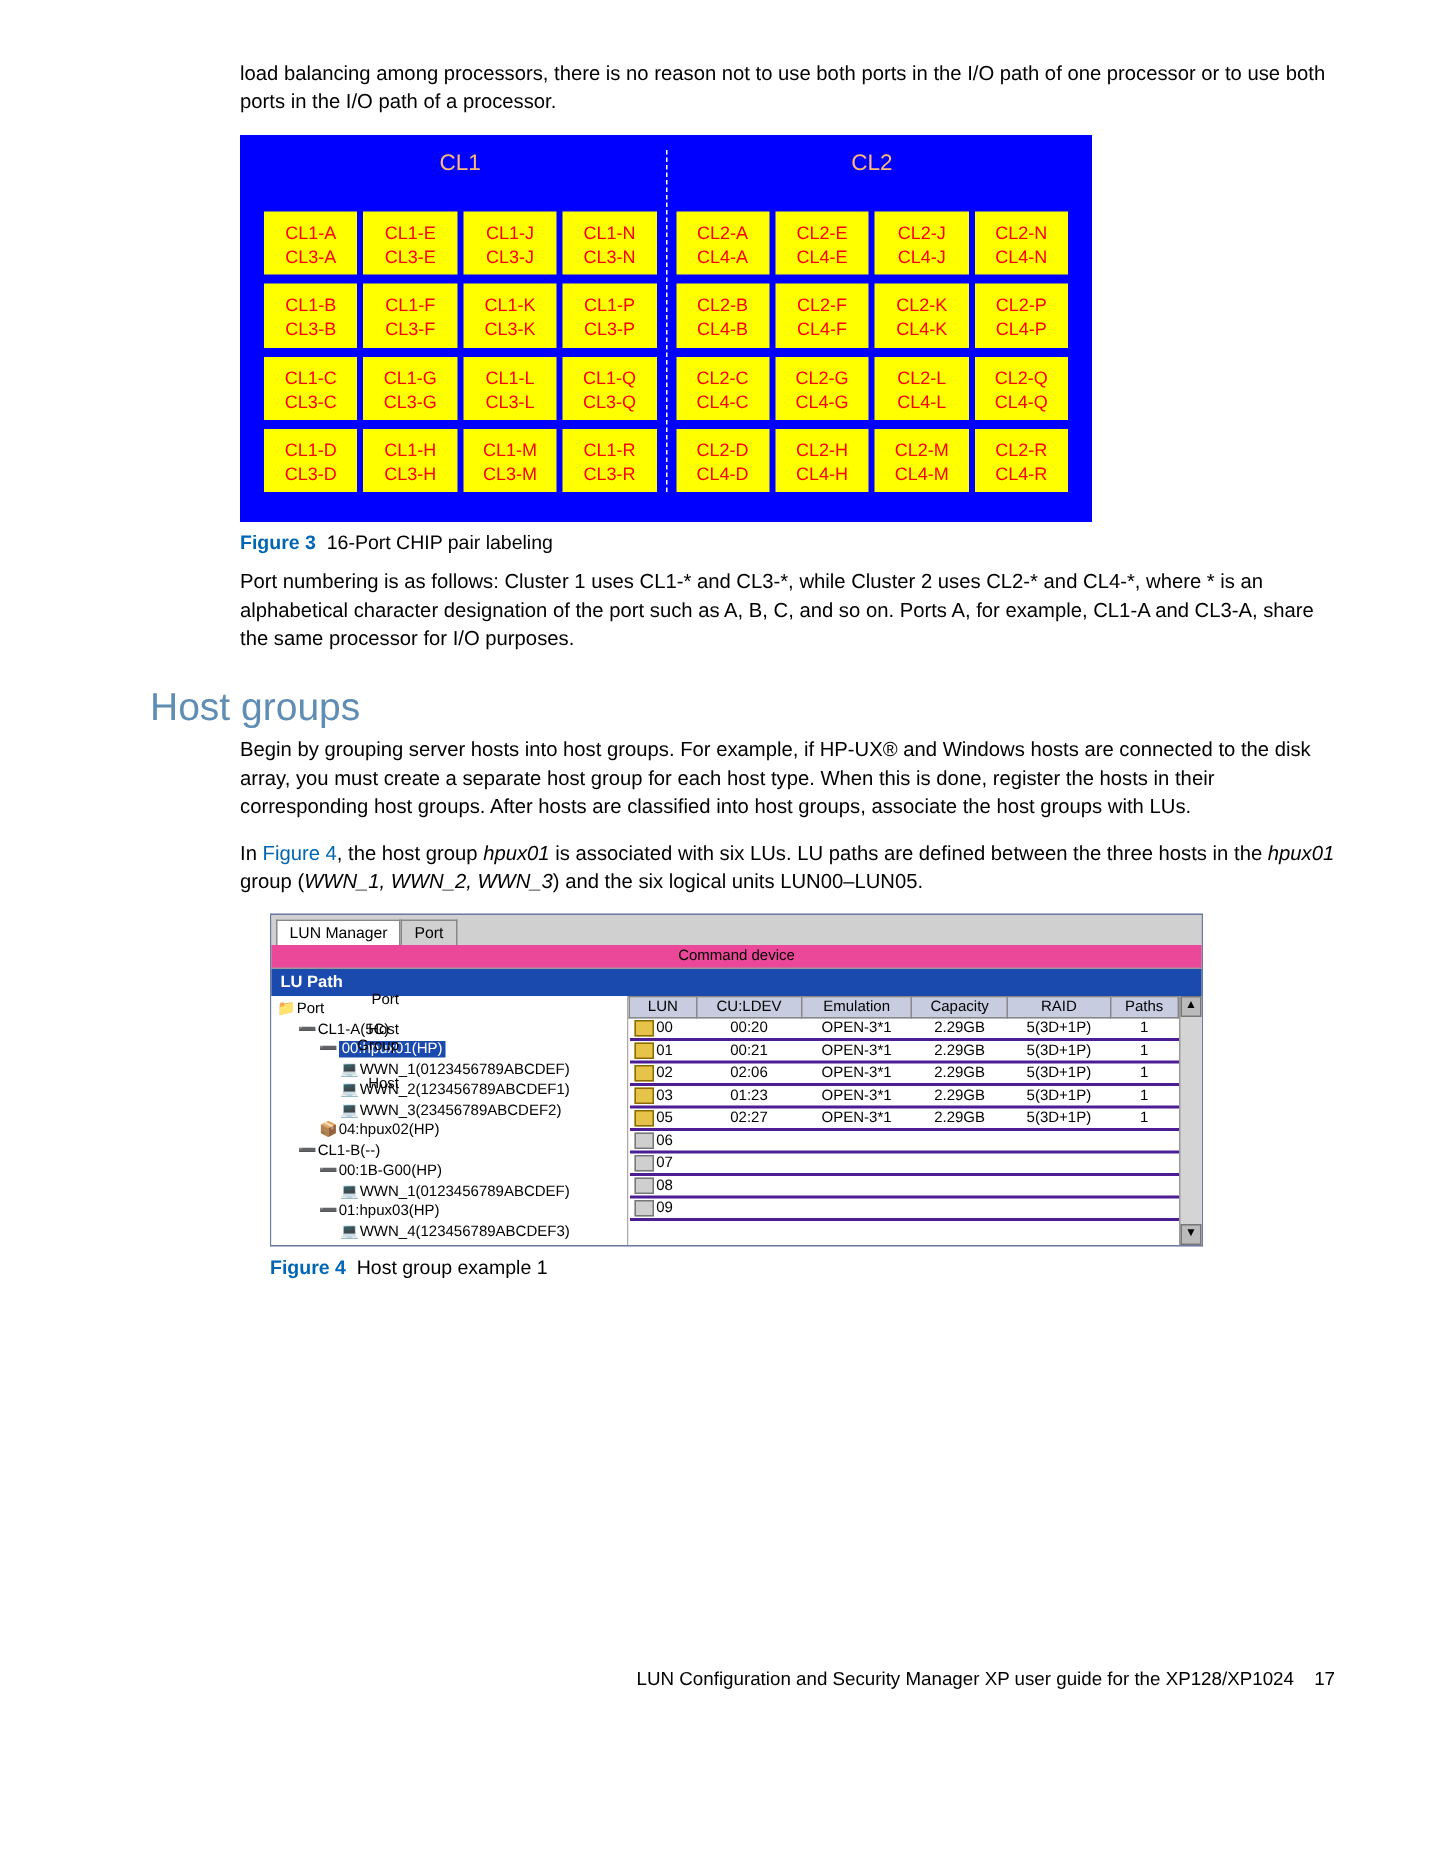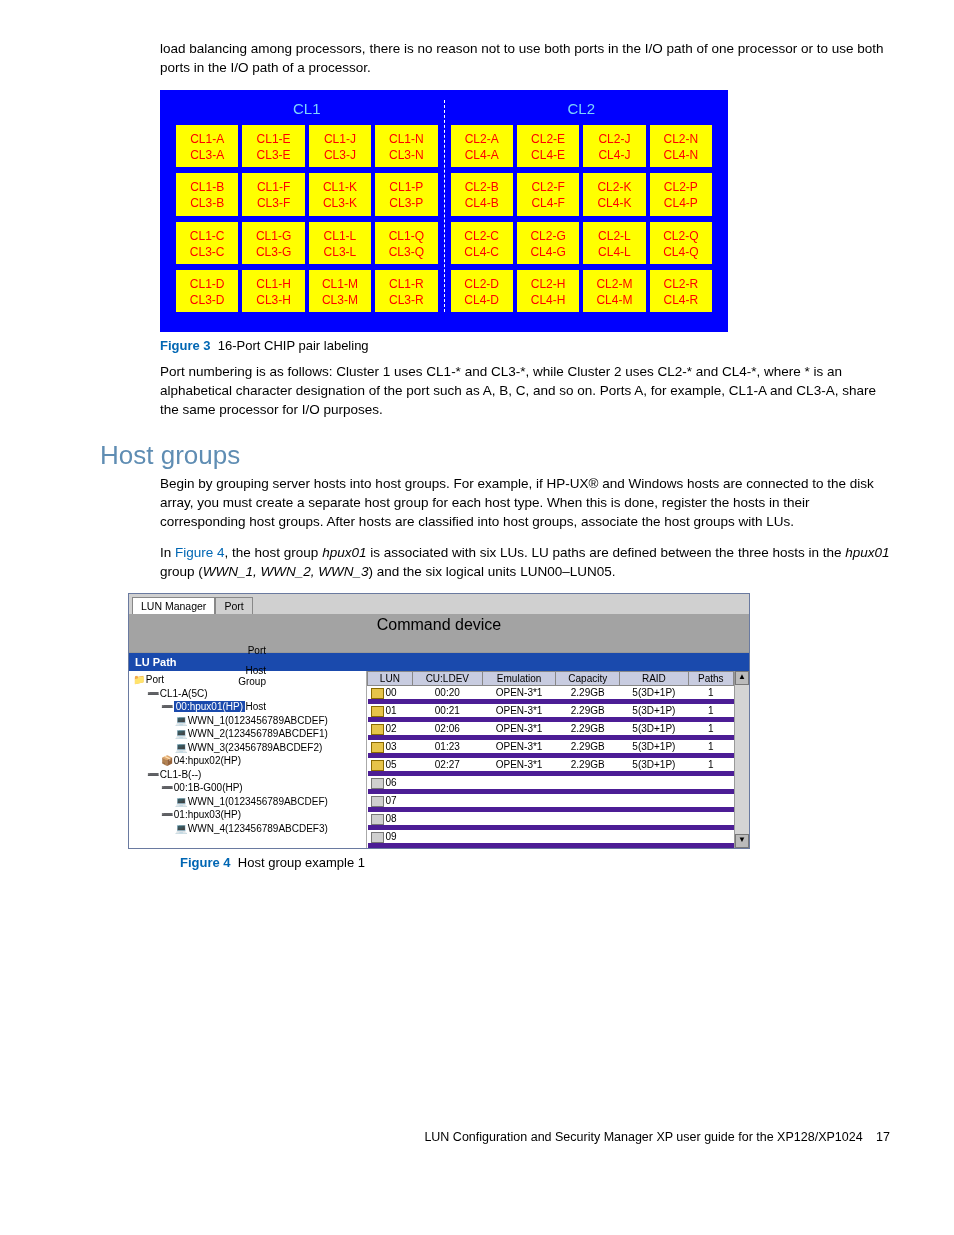--- a/index.html
+++ b/index.html
@@ -22,24 +22,24 @@
     padding: 10px 10px 20px 10px;
     display: flex;
     gap: 0;
     width: 548px;
   }
   .chip-cluster {
     flex: 1;
     padding: 0 6px;
   }
   .chip-title {
-    color: #7dd3fc;
+    color: #fdba74;
     text-align: center;
     font-size: 15px;
-    margin-bottom: 8px;
+    margin-bottom: 24px;
     font-family: Arial, Helvetica, sans-serif;
   }
   .chip-grid {
     display: grid;
     grid-template-columns: repeat(4, 1fr);
     gap: 6px 4px;
   }
   .chip-cell {
     background: #ffff00;
     color: #ff0000;
@@ -63,45 +63,45 @@
     font-weight: normal;
     font-size: 26px;
     margin: 20px 0 4px 40px;
     font-family: Arial, Helvetica, sans-serif;
   }
   .ref-link { color: #0066b3; }
   .italic { font-style: italic; }
 
   
   .app-window {
-    margin: 12px 0 4px 68px;
+    margin: 12px 0 4px 120px;
     width: 620px;
     border: 1px solid #6a7aa0;
     font-size: 10.5px;
     background: #e8e8e8;
   }
   .app-tabs {
     display: flex;
     background: #d0d0d0;
     padding: 3px 3px 0 3px;
     gap: 0;
   }
   .tab {
     padding: 2px 8px;
     background: #d0d0d0;
     border: 1px solid #888;
     border-bottom: none;
     font-size: 10.5px;
   }
   .tab.active { background: #fff; }
   .cmd-bar {
-    background: #a3a3a3;
-    padding: 2px 0 18px 0;
-    text-align: center;
-    font-size: 16px;
+    background: #ec4899;
+    padding: 2px 0 2px 0;
+    text-align: center;
+    font-size: 10px;
     border-bottom: 1px solid #999;
   }
   .lu-path-bar {
     background: #1a4aad;
     color: #fff;
     padding: 3px 6px;
     font-weight: bold;
     font-size: 11px;
   }
   .app-main {
@@ -142,21 +142,21 @@
     font-size: 10px;
   }
   .lun-table th {
     background: #c8cce0;
     border: 1px solid #888;
     padding: 1px 3px;
     font-weight: normal;
     text-align: center;
   }
   .lun-table td {
-    border-bottom: 5px solid #4c1d95;
+    border-bottom: 2px solid #4c1d95;
     padding: 0 3px;
     text-align: center;
     height: 13px;
   }
   .lun-table td.lun-col { text-align: left; }
   .lun-icon-y { display:inline-block; width:11px; height:9px; background:#e6c44a; border:1px solid #8a6a00; margin-right:2px; vertical-align:middle; }
   .lun-icon-g { display:inline-block; width:11px; height:9px; background:#cfcfcf; border:1px solid #777; margin-right:2px; vertical-align:middle; }
   .status-bar {
     display: flex;
     background: #d4d4d4;

